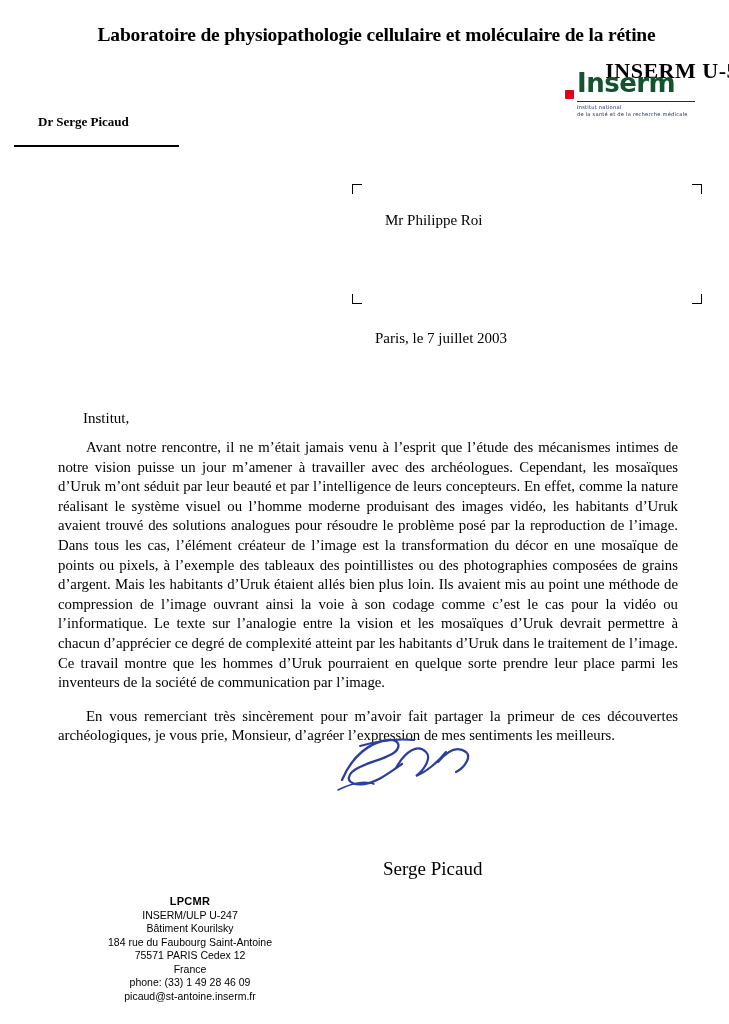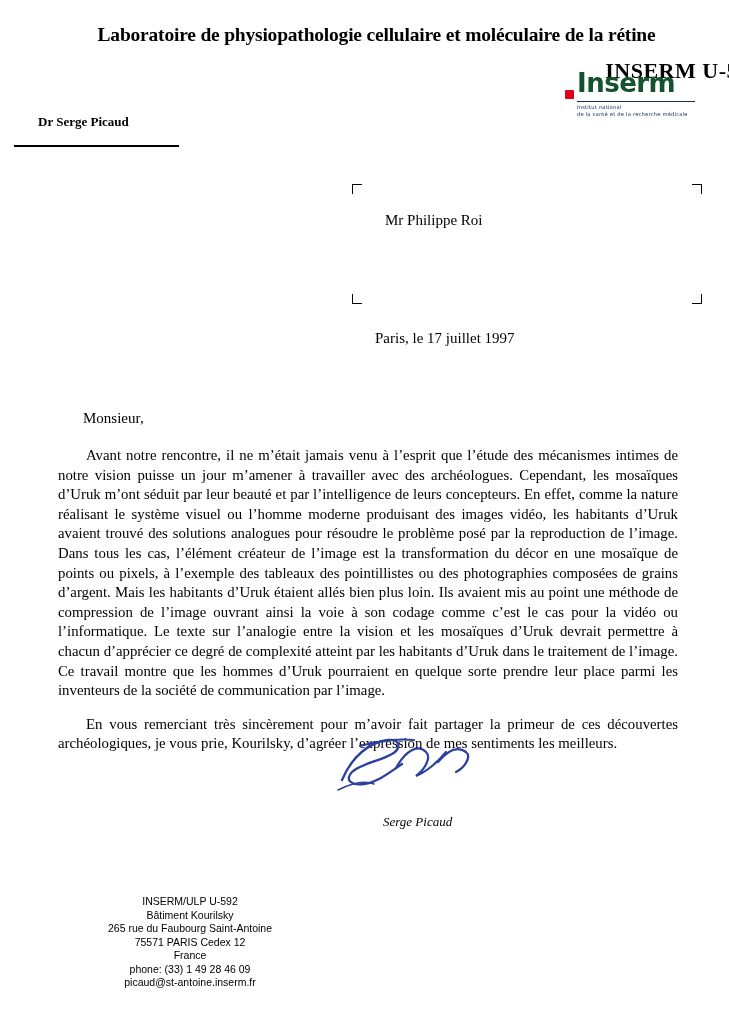--- a/index.html
+++ b/index.html
@@ -156,38 +156,37 @@
   .body-text {
     position: absolute;
     left: 58px;
     top: 438px;
     width: 620px;
     font-size: 14.8px;
     line-height: 19.6px;
     text-align: justify;
   }
   .body-text p {
-    margin: 8px 0 14px 0;
+    margin: 0 0 14px 0;
     text-indent: 28px;
   }
 
   
   .signature {
     position: absolute;
     left: 330px;
     top: 728px;
     width: 150px;
     height: 85px;
   }
   .sig-name {
     position: absolute;
     left: 383px;
-    top: 814px;
-    font-size: 13px;
-    font-style: italic;
+    top: 858px;
+    font-size: 19px;
   }
   .sig-role {
     position: absolute;
     left: 383px;
     top: 843px;
     font-size: 15px;
   }
 
   
   .footer {
@@ -227,44 +226,45 @@
   <div class="sender-rule"></div>
 
   <div class="addr-frame">
     <span class="corner tl"></span>
     <span class="corner tr"></span>
     <span class="corner bl"></span>
     <span class="corner br"></span>
     <div class="recipient">Mr Philippe Roi</div>
   </div>
 
-  <div class="date-line">Paris, le 17 juillet 1997</div>
-
-  <div class="salutation">Monsieur,</div>
+  <div class="date-line">Paris, le 7 juillet 2003</div>
+
+  <div class="salutation">Institut,</div>
 
   <div class="body-text">
     <p>Avant notre rencontre, il ne m’était jamais venu à l’esprit que l’étude des mécanismes intimes de notre vision puisse un jour m’amener à travailler avec des archéologues. Cependant, les mosaïques d’Uruk m’ont séduit par leur beauté et par l’intelligence de leurs concepteurs. En effet, comme la nature réalisant le système visuel ou l’homme moderne produisant des images vidéo, les habitants d’Uruk avaient trouvé des solutions analogues pour résoudre le problème posé par la reproduction de l’image.  Dans tous les cas, l’élément créateur de l’image est la transformation du décor en une mosaïque de points ou pixels, à l’exemple des tableaux des pointillistes ou des photographies composées de grains d’argent. Mais les habitants d’Uruk étaient allés bien plus loin. Ils avaient mis au point une méthode de compression de l’image ouvrant ainsi la voie à son codage comme c’est le cas pour la vidéo ou l’informatique. Le texte sur l’analogie entre la vision et les mosaïques d’Uruk devrait permettre à chacun d’apprécier ce degré de complexité atteint par  les habitants d’Uruk dans le traitement de l’image.  Ce travail montre que les hommes d’Uruk pourraient en quelque sorte prendre leur place parmi les inventeurs de la société de communication par l’image.</p>
-    <p>En vous remerciant très sincèrement pour m’avoir fait partager la primeur de ces découvertes archéologiques, je vous prie, Kourilsky, d’agréer l’expression de mes sentiments les meilleurs.</p>
+    <p>En vous remerciant très sincèrement pour m’avoir fait partager la primeur de ces découvertes archéologiques, je vous prie, Monsieur, d’agréer l’expression de mes sentiments les meilleurs.</p>
   </div>
 
   <div class="signature">
     <svg width="150" height="85" viewBox="0 0 150 85" fill="none" xmlns="http://www.w3.org/2000/svg" aria-hidden="true">
       <path d="M12 52 C 22 28, 40 14, 58 12 C 70 11, 72 20, 62 26 C 50 33, 30 36, 22 44 C 14 52, 22 58, 34 56 C 48 54, 60 44, 72 36" stroke="#2b3fa0" stroke-width="2.3" stroke-linecap="round" fill="none"></path>
       <path d="M30 18 C 44 14, 62 10, 84 12" stroke="#2b3fa0" stroke-width="2" stroke-linecap="round" fill="none"></path>
       <path d="M66 40 C 76 22, 88 16, 96 24 C 102 30, 94 42, 86 48 C 96 44, 108 34, 116 24" stroke="#2b3fa0" stroke-width="2.2" stroke-linecap="round" fill="none"></path>
       <path d="M108 34 C 118 22, 128 18, 136 24 C 142 29, 134 40, 126 44" stroke="#2b3fa0" stroke-width="2.2" stroke-linecap="round" fill="none"></path>
       <path d="M8 62 C 20 56, 34 52, 44 56" stroke="#2b3fa0" stroke-width="1.6" stroke-linecap="round" fill="none"></path>
     </svg>
   </div>
 
   <div class="sig-name">Serge Picaud</div>
 
   <div class="footer">
-    <div>INSERM/ULP U-592</div>
+    <div class="f-title">LPCMR</div>
+    <div>INSERM/ULP U-247</div>
     <div>Bâtiment Kourilsky</div>
-    <div>265 rue du Faubourg Saint-Antoine</div>
+    <div>184 rue du Faubourg Saint-Antoine</div>
     <div>75571 PARIS Cedex 12</div>
     <div>France</div>
     <div>phone: (33) 1 49 28 46 09</div>
     <div>picaud@st-antoine.inserm.fr</div>
   </div>
 
 </div>
 
 </body></html>

